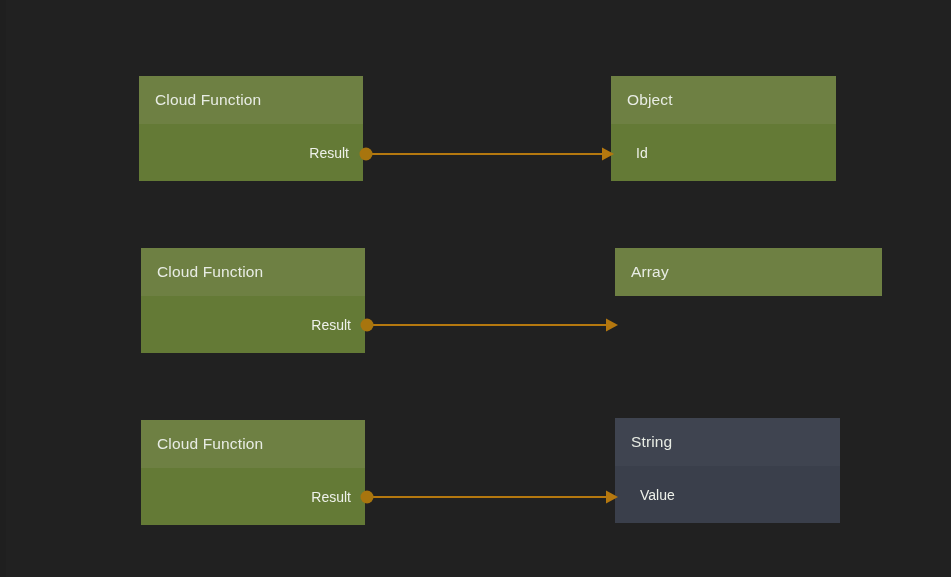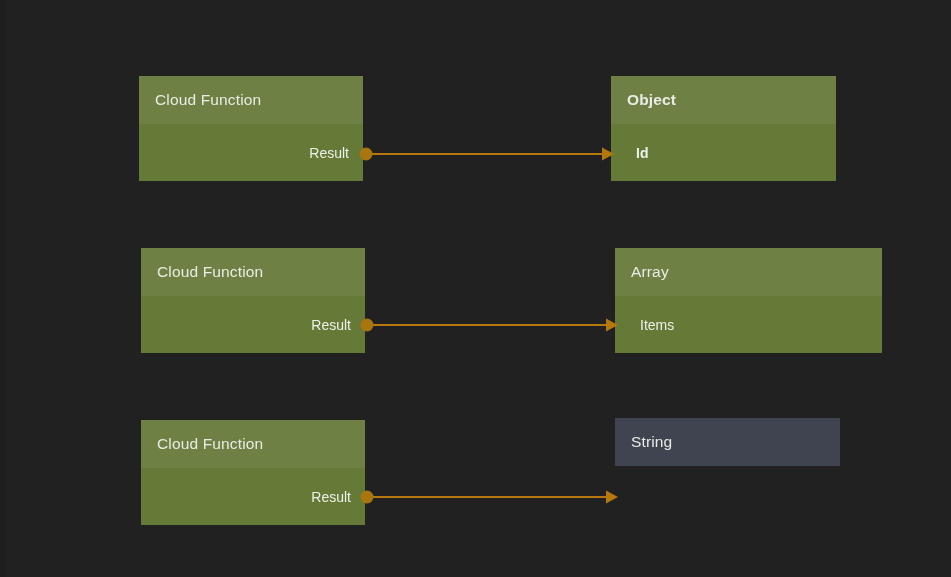--- a/index.html
+++ b/index.html
@@ -96,21 +96,21 @@
 
   <div class="node green out" style="left: 133px; top: 76px; width: 224px; height: 105px;">
     <div class="node-header" style="height: 48px;">
       <span class="node-title">Cloud Function</span>
     </div>
     <div class="node-body" style="height: 57px;">
       <span class="port-label">Result</span>
     </div>
   </div>
 
-  <div class="node green in" style="left: 605px; top: 76px; width: 225px; height: 118px; font-weight: bold;">
+  <div class="node green in" style="left: 605px; top: 76px; width: 225px; height: 118px;">
     <div class="node-header" style="height: 48px;">
       <span class="node-title">Object</span>
     </div>
     <div class="node-body" style="height: 57px;">
       <span class="port-label">Id</span>
     </div>
   </div>
 
   <div class="node green out" style="left: 135px; top: 248px; width: 224px; height: 105px;">
     <div class="node-header" style="height: 48px;">
@@ -118,37 +118,37 @@
     </div>
     <div class="node-body" style="height: 57px;">
       <span class="port-label">Result</span>
     </div>
   </div>
 
   <div class="node green in" style="left: 609px; top: 248px; width: 267px; height: 105px;">
     <div class="node-header" style="height: 48px;">
       <span class="node-title">Array</span>
     </div>
-    <div class="node-body" style="height: 57px;">
-      <span class="port-label">Items</span>
-    </div>
   </div>
 
   <div class="node green out" style="left: 135px; top: 420px; width: 224px; height: 105px;">
     <div class="node-header" style="height: 48px;">
       <span class="node-title">Cloud Function</span>
     </div>
     <div class="node-body" style="height: 57px;">
       <span class="port-label">Result</span>
     </div>
   </div>
 
   <div class="node slate in" style="left: 609px; top: 418px; width: 225px; height: 105px;">
     <div class="node-header" style="height: 48px;">
       <span class="node-title">String</span>
+    </div>
+    <div class="node-body" style="height: 57px;">
+      <span class="port-label">Value</span>
     </div>
   </div>
 
   <svg class="link-layer" viewBox="0 0 951 577" width="951" height="577">
     <g id="links-group">
         <line x1="360" y1="154" x2="598" y2="154" class="link-line" stroke="#b5780f"></line>
         <circle cx="360" cy="154" r="6.5" class="link-dot"></circle>
         <polygon points="608,154 596,147.5 596,160.5" class="link-arrow" fill="#b5780f"></polygon>
         <line x1="361" y1="325" x2="602" y2="325" class="link-line" stroke="#b5780f"></line>
         <circle cx="361" cy="325" r="6.5" class="link-dot"></circle>

